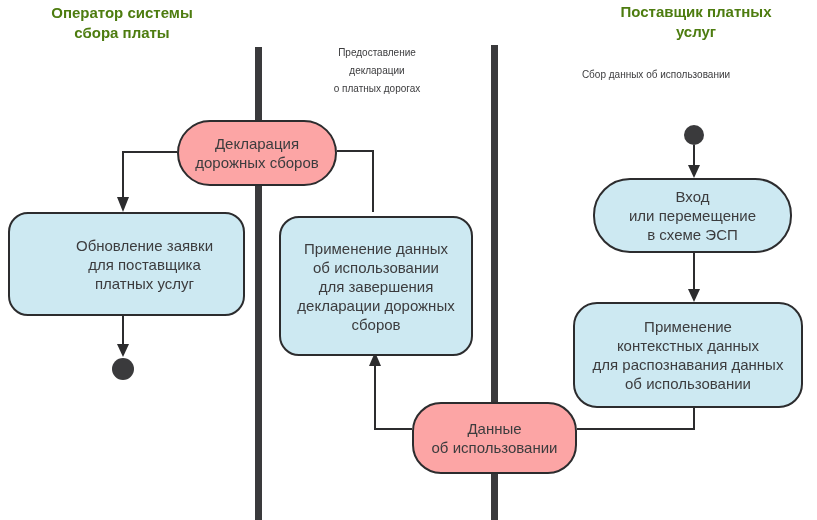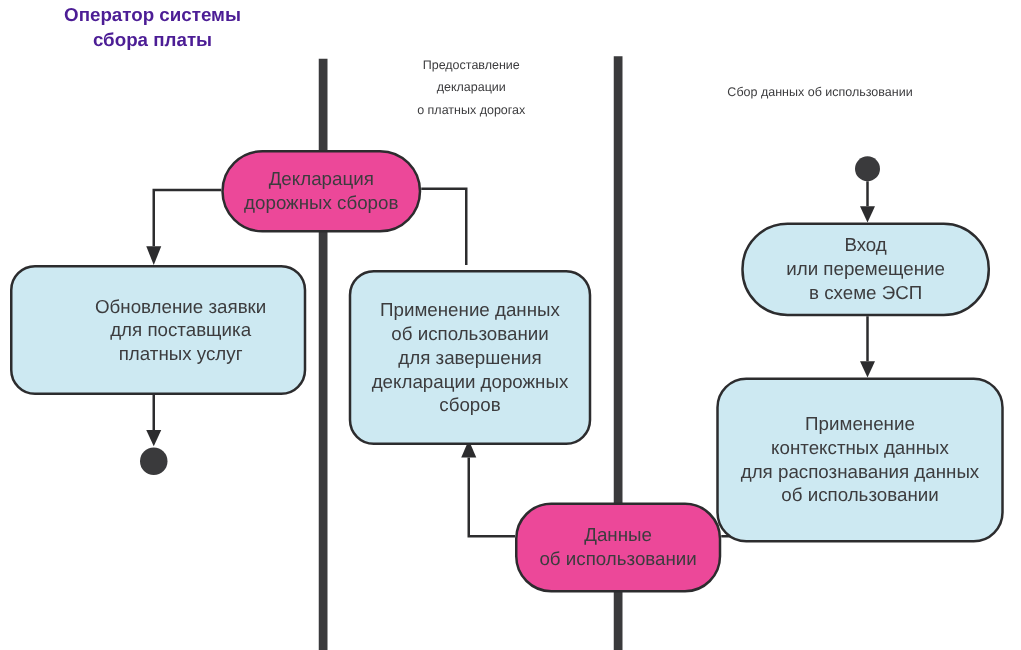--- a/index.html
+++ b/index.html
@@ -11,33 +11,33 @@
   }
   html,body{margin:0;padding:0;background:#ffffff;}
   #canvas{
     position:relative;width:817px;height:520px;background:#ffffff;
     font-family:"Liberation Sans", sans-serif;color:var(--text);
     overflow:hidden;
   }
   .lane-line{position:absolute;width:7px;background:var(--lane-line);z-index:2;}
   .hdr{
     position:absolute;z-index:4;text-align:center;font-weight:bold;
-    font-size:15px;line-height:20px;white-space:pre-line;color:#4c1d95;
+    font-size:15px;line-height:20px;white-space:pre-line;color:#4d7c0f;
   }
   .lbl{
     position:absolute;z-index:4;text-align:center;font-weight:normal;
     font-size:10px;line-height:18px;white-space:pre-line;
   }
   .node{
     position:absolute;z-index:3;display:flex;align-items:center;justify-content:center;
     text-align:center;font-size:15px;line-height:19px;white-space:pre-line;
     border:2px solid var(--shape-border);box-sizing:border-box;
   }
   .activity{background:var(--activity-fill);text-align:center;}
-  .object-pill{background:#ec4899;}
+  .object-pill{background:#fca5a5;}
   #connectors{position:absolute;left:0;top:0;z-index:1;}
   #connectors path{stroke:var(--connector);stroke-width:2;fill:none;}
   #connectors polygon{fill:var(--connector);stroke:none;}
   #connectors circle{fill:#3a3a3c;stroke:none;}
 </style>
 </head>
 <body>
 
 <div id="canvas">
 
@@ -63,20 +63,22 @@
 
     <path d="M694 253 V289"></path>
     <polygon points="688,289 700,289 694,302"></polygon>
   </svg>
 
   <div class="lane-line" style="left:255px;top:47px;height:473px;"></div>
   <div class="lane-line" style="left:491px;top:45px;height:475px;"></div>
 
   <div class="hdr" style="left:12px;top:3px;width:220px;">Оператор системы
 сбора платы</div>
+  <div class="hdr" style="left:586px;top:2px;width:220px;">Поставщик платных
+услуг</div>
   <div class="lbl" style="left:267px;top:44px;width:220px;">Предоставление
 декларации
 о платных дорогах</div>
   <div class="lbl" style="left:531px;top:66px;width:250px;">Сбор данных об использовании</div>
 
   <div class="node object-pill" style="left:177px;top:120px;width:160px;height:66px;border-radius:33px;">Декларация
 дорожных сборов</div>
 
   <div class="node activity" style="left:8px;top:212px;width:237px;height:104px;border-radius:20px;padding-left:36px;">Обновление заявки
 для поставщика
@@ -85,21 +87,21 @@
   <div class="node activity" style="left:279px;top:216px;width:194px;height:140px;border-radius:20px;">Применение данных
 об использовании
 для завершения
 декларации дорожных
 сборов</div>
 
   <div class="node activity" style="left:593px;top:178px;width:199px;height:75px;border-radius:37px;">Вход
 или перемещение
 в схеме ЭСП</div>
 
-  <div class="node activity" style="left:573px;top:302px;width:230px;height:132px;border-radius:24px;">Применение
+  <div class="node activity" style="left:573px;top:302px;width:230px;height:106px;border-radius:24px;">Применение
 контекстных данных
 для распознавания данных
 об использовании</div>
 
   <div class="node object-pill" style="left:412px;top:402px;width:165px;height:72px;border-radius:29px;">Данные
 об использовании</div>
 
 </div>
 
 </body></html>

